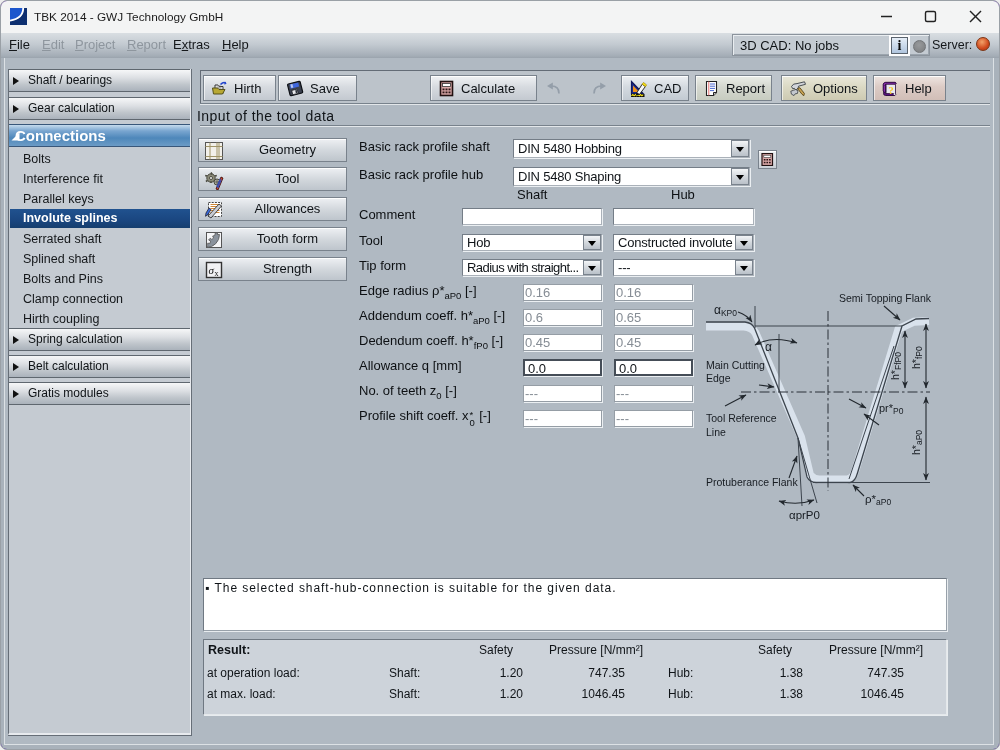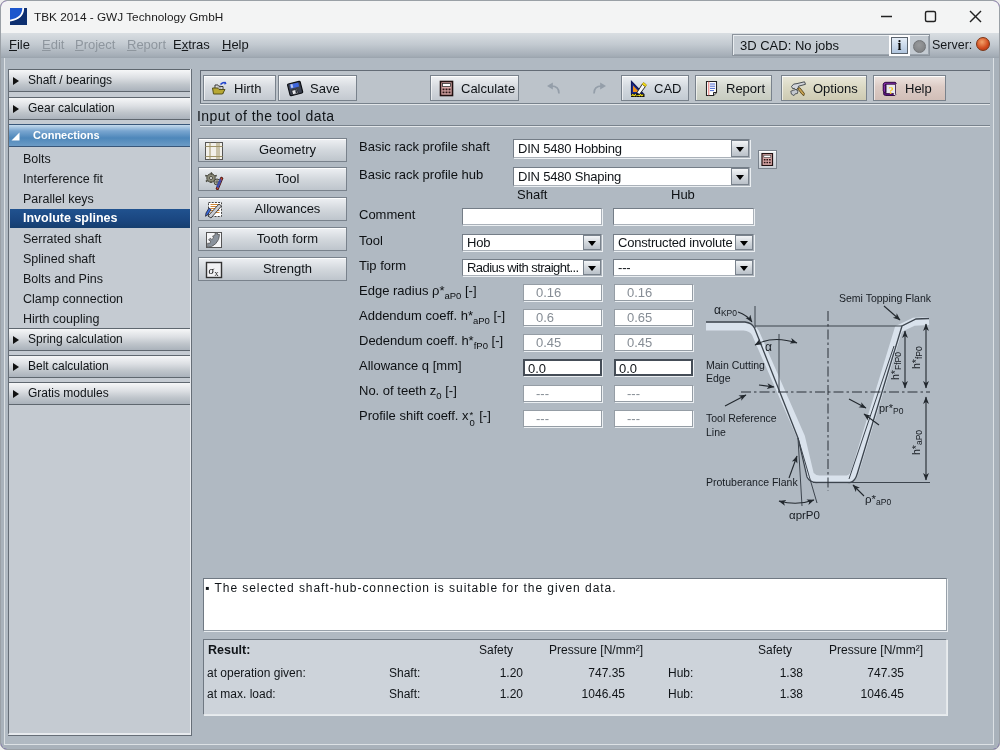--- a/index.html
+++ b/index.html
@@ -13,40 +13,40 @@
 .menu.dis { color:#8e969e; }
 #client { position:absolute; left:0; top:57px; width:1000px; height:693px; background:#a9b2bb; }
 #clientin { position:absolute; left:3px; top:0px; width:990px; height:687px; background:#b0b9c2; border-left:1px solid #dce1e5; border-right:1px solid #dce1e5; border-bottom:1px solid #dce1e5; }
 
 #sidebar { position:absolute; left:7px; top:11px; width:184px; height:666px; background:#c5cbd2; border:1px solid #666e77; border-right:none; border-bottom:2px solid #e7eaee; box-shadow:0 1px 0 #666e77; }
 #sbshadow { position:absolute; left:189px; top:11px; width:2px; height:666px; background:#e7eaee; border-right:1px solid #666e77; }
 .acc { position:absolute; left:0px; width:182px; height:23px; background:linear-gradient(180deg,#f6f7f8 0%,#dcdfe3 38%,#bfc5cb 70%,#aab2bb 100%); border-top:1px solid #5f676f; border-bottom:1px solid #5f676f; font-size:12px; color:#0e1215; line-height:21px; }
 .acc span.t { position:absolute; left:19px; }
 .acc .tri { position:absolute; left:4px; top:7px; width:0; height:0; border-left:6px solid #111; border-top:4.5px solid transparent; border-bottom:4.5px solid transparent; }
 .accblue { background:linear-gradient(180deg,#c6dbed 0%,#7aa6d0 28%,#4e87ba 62%,#6c9bc6 100%); border-top:1px solid #39577a; border-bottom:1px solid #39577a; color:#fff; font-weight:bold; font-size:14px; }
-.accblue span.t { left:24px; font-size:11px;text-align:center; }
+.accblue span.t { left:6px; font-size:15px;text-align:center; }
 .item { position:absolute; left:1px; width:181px; height:20px; font-size:12.5px; color:#14171a; line-height:20px; }
 .item span { margin-left:13px; }
 .item.sel { height:19px; line-height:19px; background:linear-gradient(180deg,#20528f 0%,#1a4680 60%,#163e6e 100%); color:#fff; font-weight:bold; font-size:12.5px; }
 
 #toolbar { position:absolute; left:199px; top:12px; width:790px; height:34px; background:#bcc3ca; border-top:1px solid #646c76; border-left:1px solid #646c76; }
 .groove { position:absolute; left:199px; width:790px; height:2px; border-top:1px solid #78828c; border-bottom:1px solid #e3e7ea; }
 .btn { position:absolute; top:17px; height:26px; border:1px solid #79828c; background:linear-gradient(180deg,#f0f2f4 0%,#d7dbe0 45%,#c3c9d0 100%); box-shadow:inset 0 1px 0 rgba(255,255,255,.9), inset 1px 0 0 rgba(255,255,255,.6); font-size:13px; color:#0f1317; display:flex; align-items:center; }
 .btn svg { margin-left:7px; }
 .btn span { margin-left:6px; }
 .flatbtn { position:absolute; top:17px; height:26px; display:flex; align-items:center; justify-content:center; }
 #inputlabel { position:absolute; left:196px; top:50px; font-size:14px; letter-spacing:0.45px; color:#101418; }
 
 .nav { position:absolute; left:197px; width:149px; height:24px; border:1px solid #79828c; background:linear-gradient(180deg,#eef0f3 0%,#d3d8dd 50%,#bec5cc 100%); box-shadow:inset 0 1px 0 rgba(255,255,255,.9); font-size:13px; color:#0f1317; }
 .nav svg { position:absolute; left:5px; top:2px; }
 .nav span { position:absolute; left:30px; right:0; text-align:center; line-height:22px; }
 
 .lbl { position:absolute; left:358px; font-size:13px; color:#0d1013; white-space:nowrap; }
 sub { font-size:9.5px; vertical-align:-4px; }
-.inp { position:absolute; background:#fff; border:1px solid #747d87; border-right-color:#aab1b9; border-bottom-color:#aab1b9; box-shadow:1px 1px 0 rgba(238,241,244,.95); font-size:13px; color:#101418; padding-left:12px; }
+.inp { position:absolute; background:#fff; border:1px solid #747d87; border-right-color:#aab1b9; border-bottom-color:#aab1b9; box-shadow:1px 1px 0 rgba(238,241,244,.95); font-size:13px; color:#101418; padding-left:1px; }
 .inp.dis { color:#868d95; border-color:#959da5; }
 .inp.edit { border:2px solid #454d57; padding-left:3px; }
 .combo { position:absolute; background:#fff; border:1px solid #747d87; border-right-color:#aab1b9; border-bottom-color:#aab1b9; box-shadow:1px 1px 0 rgba(238,241,244,.95); font-size:13.5px; color:#101418; }
 .combo .tx { position:absolute; left:4px; right:18px; top:0; bottom:0; display:flex; align-items:center; white-space:nowrap; overflow:hidden; font-size:13px; letter-spacing:-0.2px; }
 .combo .ar { position:absolute; right:0px; top:0px; bottom:0px; width:18px; background:linear-gradient(180deg,#f3f5f7 0%,#d3d8dd 50%,#bac1c9 100%); border:1px solid #79828c; }
 .combo .ar:after { content:""; position:absolute; left:50%; top:50%; margin-left:-4px; margin-top:-2px; border-left:4px solid transparent; border-right:4px solid transparent; border-top:5px solid #000; }
 .colh { position:absolute; font-size:13px; color:#0d1013; }
 
 #msgbox { position:absolute; left:202px; top:520px; width:744px; height:53px; background:#fff; border:1px solid #6f7882; border-right-color:#98a1aa; border-bottom-color:#98a1aa; box-shadow:1px 1px 0 #e8ecef; }
 #resbox { position:absolute; left:202px; top:581px; width:744px; height:76px; background:#cdd3da; border:1px solid #6f7882; border-right-color:#e4e8eb; border-bottom-color:#e4e8eb; box-shadow:1px 1px 0 #e8ecef; }
@@ -144,21 +144,21 @@
         <g transform="rotate(-14 9 8)">
           <rect x="2.5" y="2.5" width="13" height="12" rx="1" fill="#3c4250" stroke="#0c0f14" stroke-width="1.2"></rect>
           <rect x="4.6" y="3.4" width="8.8" height="4.2" fill="#3f67de"></rect>
           <rect x="5.4" y="3.6" width="2" height="3.6" fill="#b9c8f2"></rect>
           <rect x="5.2" y="9.6" width="5.6" height="4.4" fill="#e8e9ec" stroke="#14171c" stroke-width="0.7"></rect>
           <rect x="8.6" y="10.3" width="1.6" height="3" fill="#2a2f38"></rect>
         </g>
       </svg>
         <span>Save</span>
       </div>
-    <div class="btn" style="left:429px;width:89px">
+    <div class="btn" style="left:429px;width:107px">
       <svg width="17" height="17" viewBox="0 0 17 17">
         <rect x="2.5" y="1.5" width="12" height="14" fill="#d9a7a7" stroke="#201010" stroke-width="1.6"></rect>
         <rect x="4.5" y="3.5" width="8" height="3" fill="#fff" stroke="#333" stroke-width="0.8"></rect>
         <g fill="#2a1616">
           <rect x="4.5" y="8.5" width="2" height="1.8"></rect>
             <rect x="7.5" y="8.5" width="2" height="1.8"></rect>
             <rect x="10.5" y="8.5" width="2" height="1.8"></rect>
           <rect x="4.5" y="11.5" width="2" height="1.8"></rect>
             <rect x="7.5" y="11.5" width="2" height="1.8"></rect>
             <rect x="10.5" y="11.5" width="2" height="1.8"></rect>
@@ -384,21 +384,21 @@
       </g>
     </svg>
     <div id="msgbox"></div>
     <div class="rtx" style="left:204px;top:523px;letter-spacing:0.95px">▪&nbsp;The selected shaft-hub-connection is suitable for the given data.</div>
     <div id="resbox"></div>
     <div class="rtx" style="left:207px;top:585px;font-weight:bold;font-size:12.5px">Result:</div>
     <div class="rtx" style="left:460px;top:585px;width:70px;text-align:center">Safety</div>
     <div class="rtx" style="left:530px;top:585px;width:130px;text-align:center">Pressure [N/mm²]</div>
     <div class="rtx" style="left:739px;top:585px;width:70px;text-align:center">Safety</div>
     <div class="rtx" style="left:810px;top:585px;width:130px;text-align:center">Pressure [N/mm²]</div>
-    <div class="rtx" style="left:206px;top:608px">at operation given:</div>
+    <div class="rtx" style="left:206px;top:608px">at operation load:</div>
     <div class="rtx" style="left:388px;top:608px">Shaft:</div>
     <div class="rtx r" style="left:460px;top:608px;width:62px">1.20</div>
     <div class="rtx r" style="left:530px;top:608px;width:94px">747.35</div>
     <div class="rtx" style="left:667px;top:608px">Hub:</div>
     <div class="rtx r" style="left:740px;top:608px;width:62px">1.38</div>
     <div class="rtx r" style="left:809px;top:608px;width:94px">747.35</div>
     <div class="rtx" style="left:206px;top:629px">at max. load:</div>
     <div class="rtx" style="left:388px;top:629px">Shaft:</div>
     <div class="rtx r" style="left:460px;top:629px;width:62px">1.20</div>
     <div class="rtx r" style="left:530px;top:629px;width:94px">1046.45</div>

